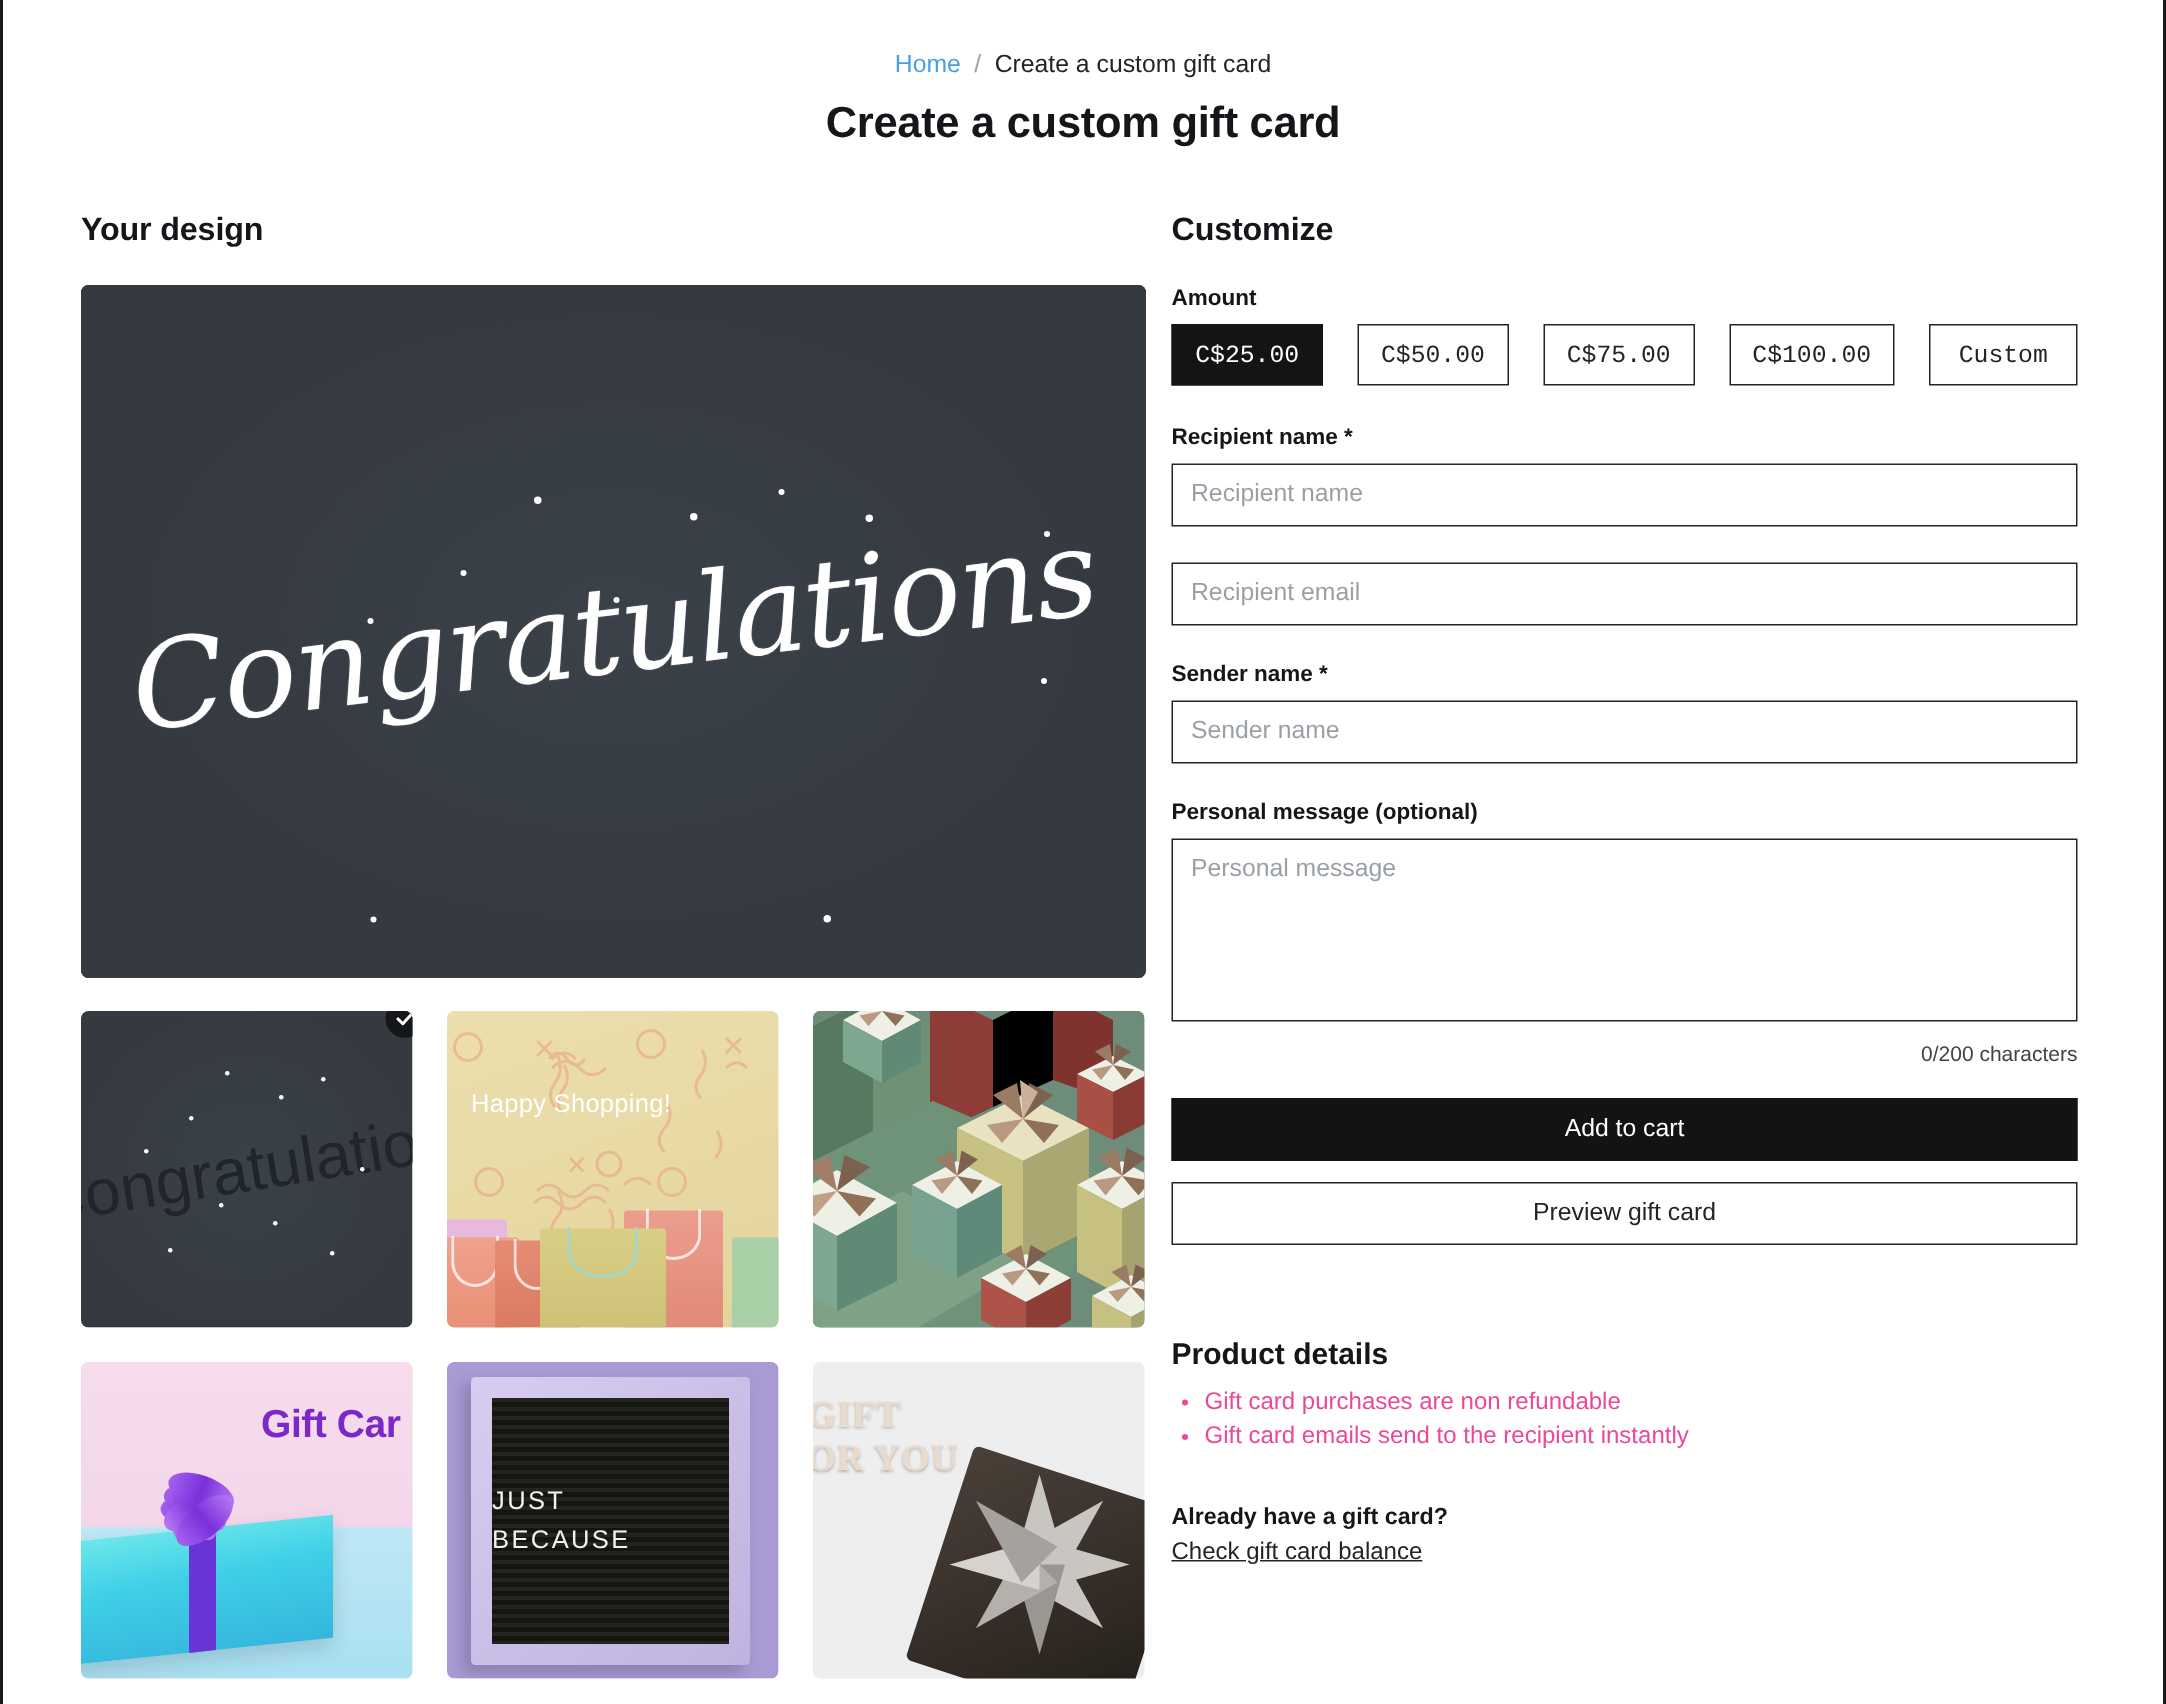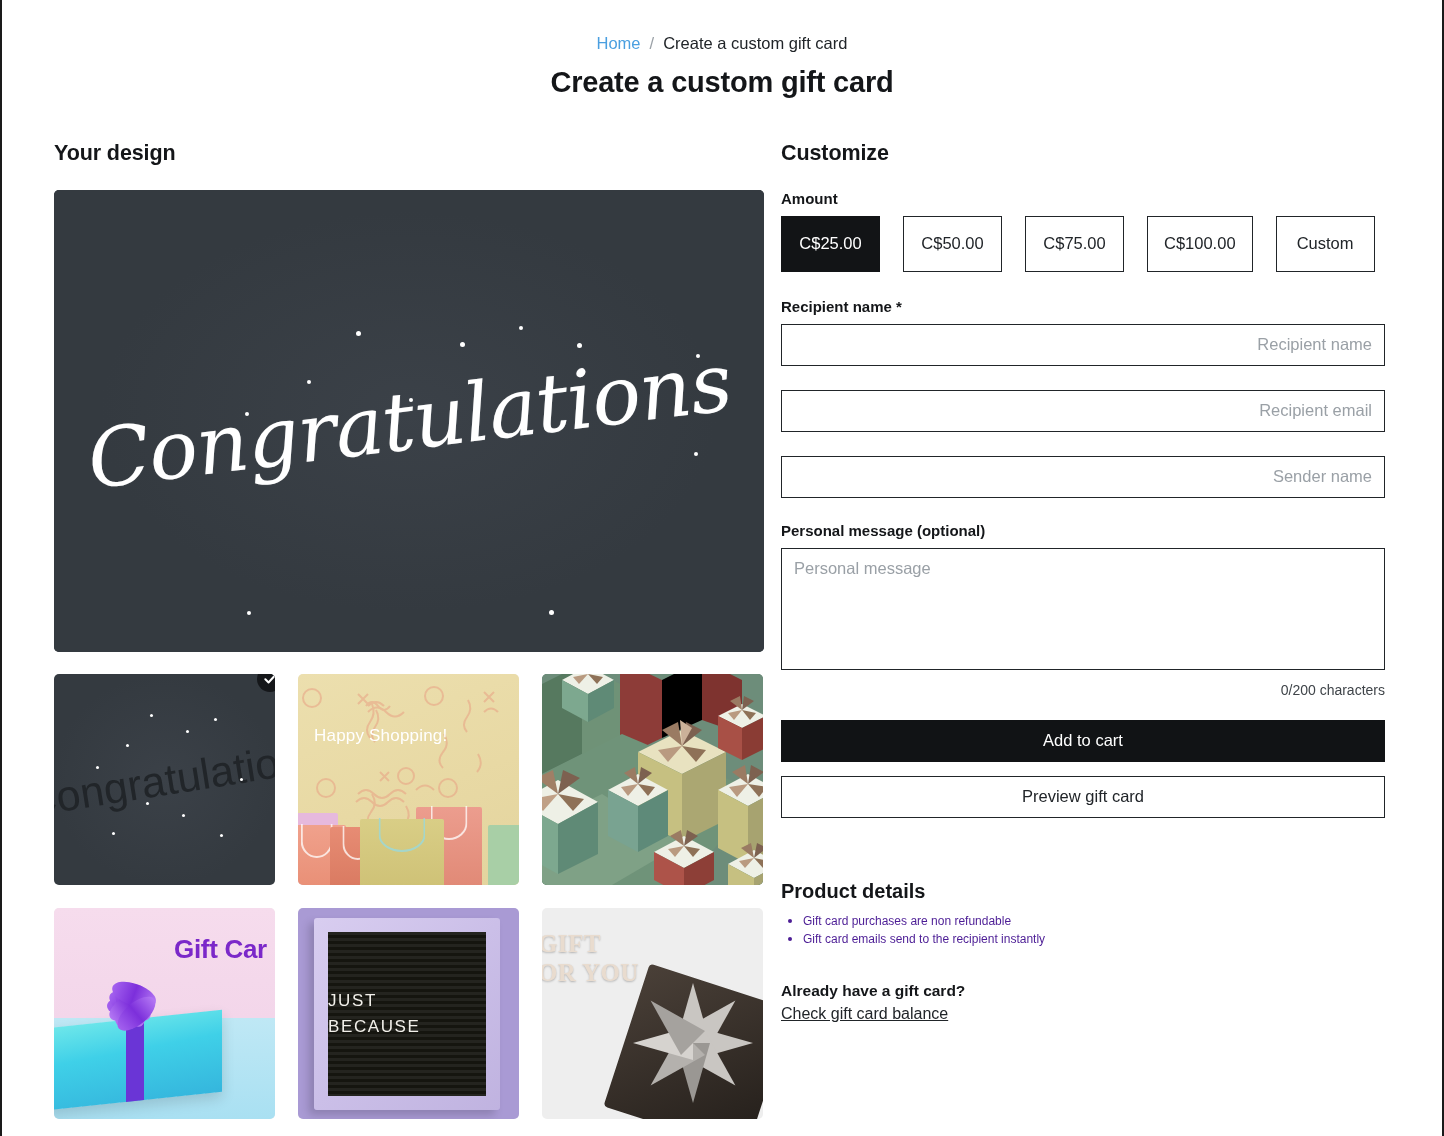--- a/index.html
+++ b/index.html
@@ -301,27 +301,27 @@
     color: #141619;
     margin-bottom: 9px;
   }
 
   .amount-row {
     display: flex;
     gap: 23px;
     margin-bottom: 26px;
   }
   .amount-btn {
-    height: 56px;
+    height: 41px;
     min-width: 99px;
     padding: 0 16px;
     border: 1px solid #212529;
     background: #ffffff;
     color: #212529;
-    font-family: Liberation Sans, sans-serif;
+    font-family: Liberation Mono, monospace;
     font-size: 16.5px;
     cursor: pointer;
     display: flex;
     align-items: center;
     justify-content: center;
     border-radius: 0;
   }
   .amount-btn.selected {
     background: #121416;
     color: #ffffff;
@@ -334,21 +334,20 @@
     width: 100%;
     height: 42px;
     border: 1px solid #212529;
     padding: 0 12px;
     font-family: "Liberation Sans", sans-serif;
     font-size: 16.5px;
     color: #404040;
     background: #fff;
     border-radius: 0;
     outline: none;
-    text-align: right;
   }
   .text-input::placeholder { color: #9aa0a6; }
 
   .textarea {
     width: 100%;
     height: 122px;
     border: 1px solid #212529;
     padding: 10px 12px;
     font-family: "Liberation Sans", sans-serif;
     font-size: 16.5px;
@@ -396,23 +395,23 @@
     font-size: 20px;
     font-weight: 700;
     color: #141619;
   }
   .details-list {
     margin-top: 9px;
     padding-left: 22px;
     list-style: disc;
   }
   .details-list li {
-    font-size: 12px;
+    font-size: 16px;
     line-height: 1.42;
-    color: #4c1d95;
+    color: #ec4899;
   }
   .details-list li::marker { font-size: 13px; }
 
   .balance-title {
     margin-top: 34px;
     font-size: 15.5px;
     font-weight: 700;
     color: #141619;
   }
   .balance-link {
@@ -702,20 +701,21 @@
         <input class="text-input" type="text" placeholder="Recipient name" style="">
       </div>
 
       
       <div class="field-group">
         <input class="text-input" type="text" placeholder="Recipient email" style="">
       </div>
 
       
       <div class="field-group">
+        <div class="field-label">Sender name *</div>
         <input class="text-input" type="text" placeholder="Sender name" style="">
       </div>
 
       
       <div>
         <div class="field-label">Personal message (optional)</div>
         <textarea class="textarea" placeholder="Personal message" style=""></textarea>
         <div class="char-count">0/200 characters</div>
       </div>
 

